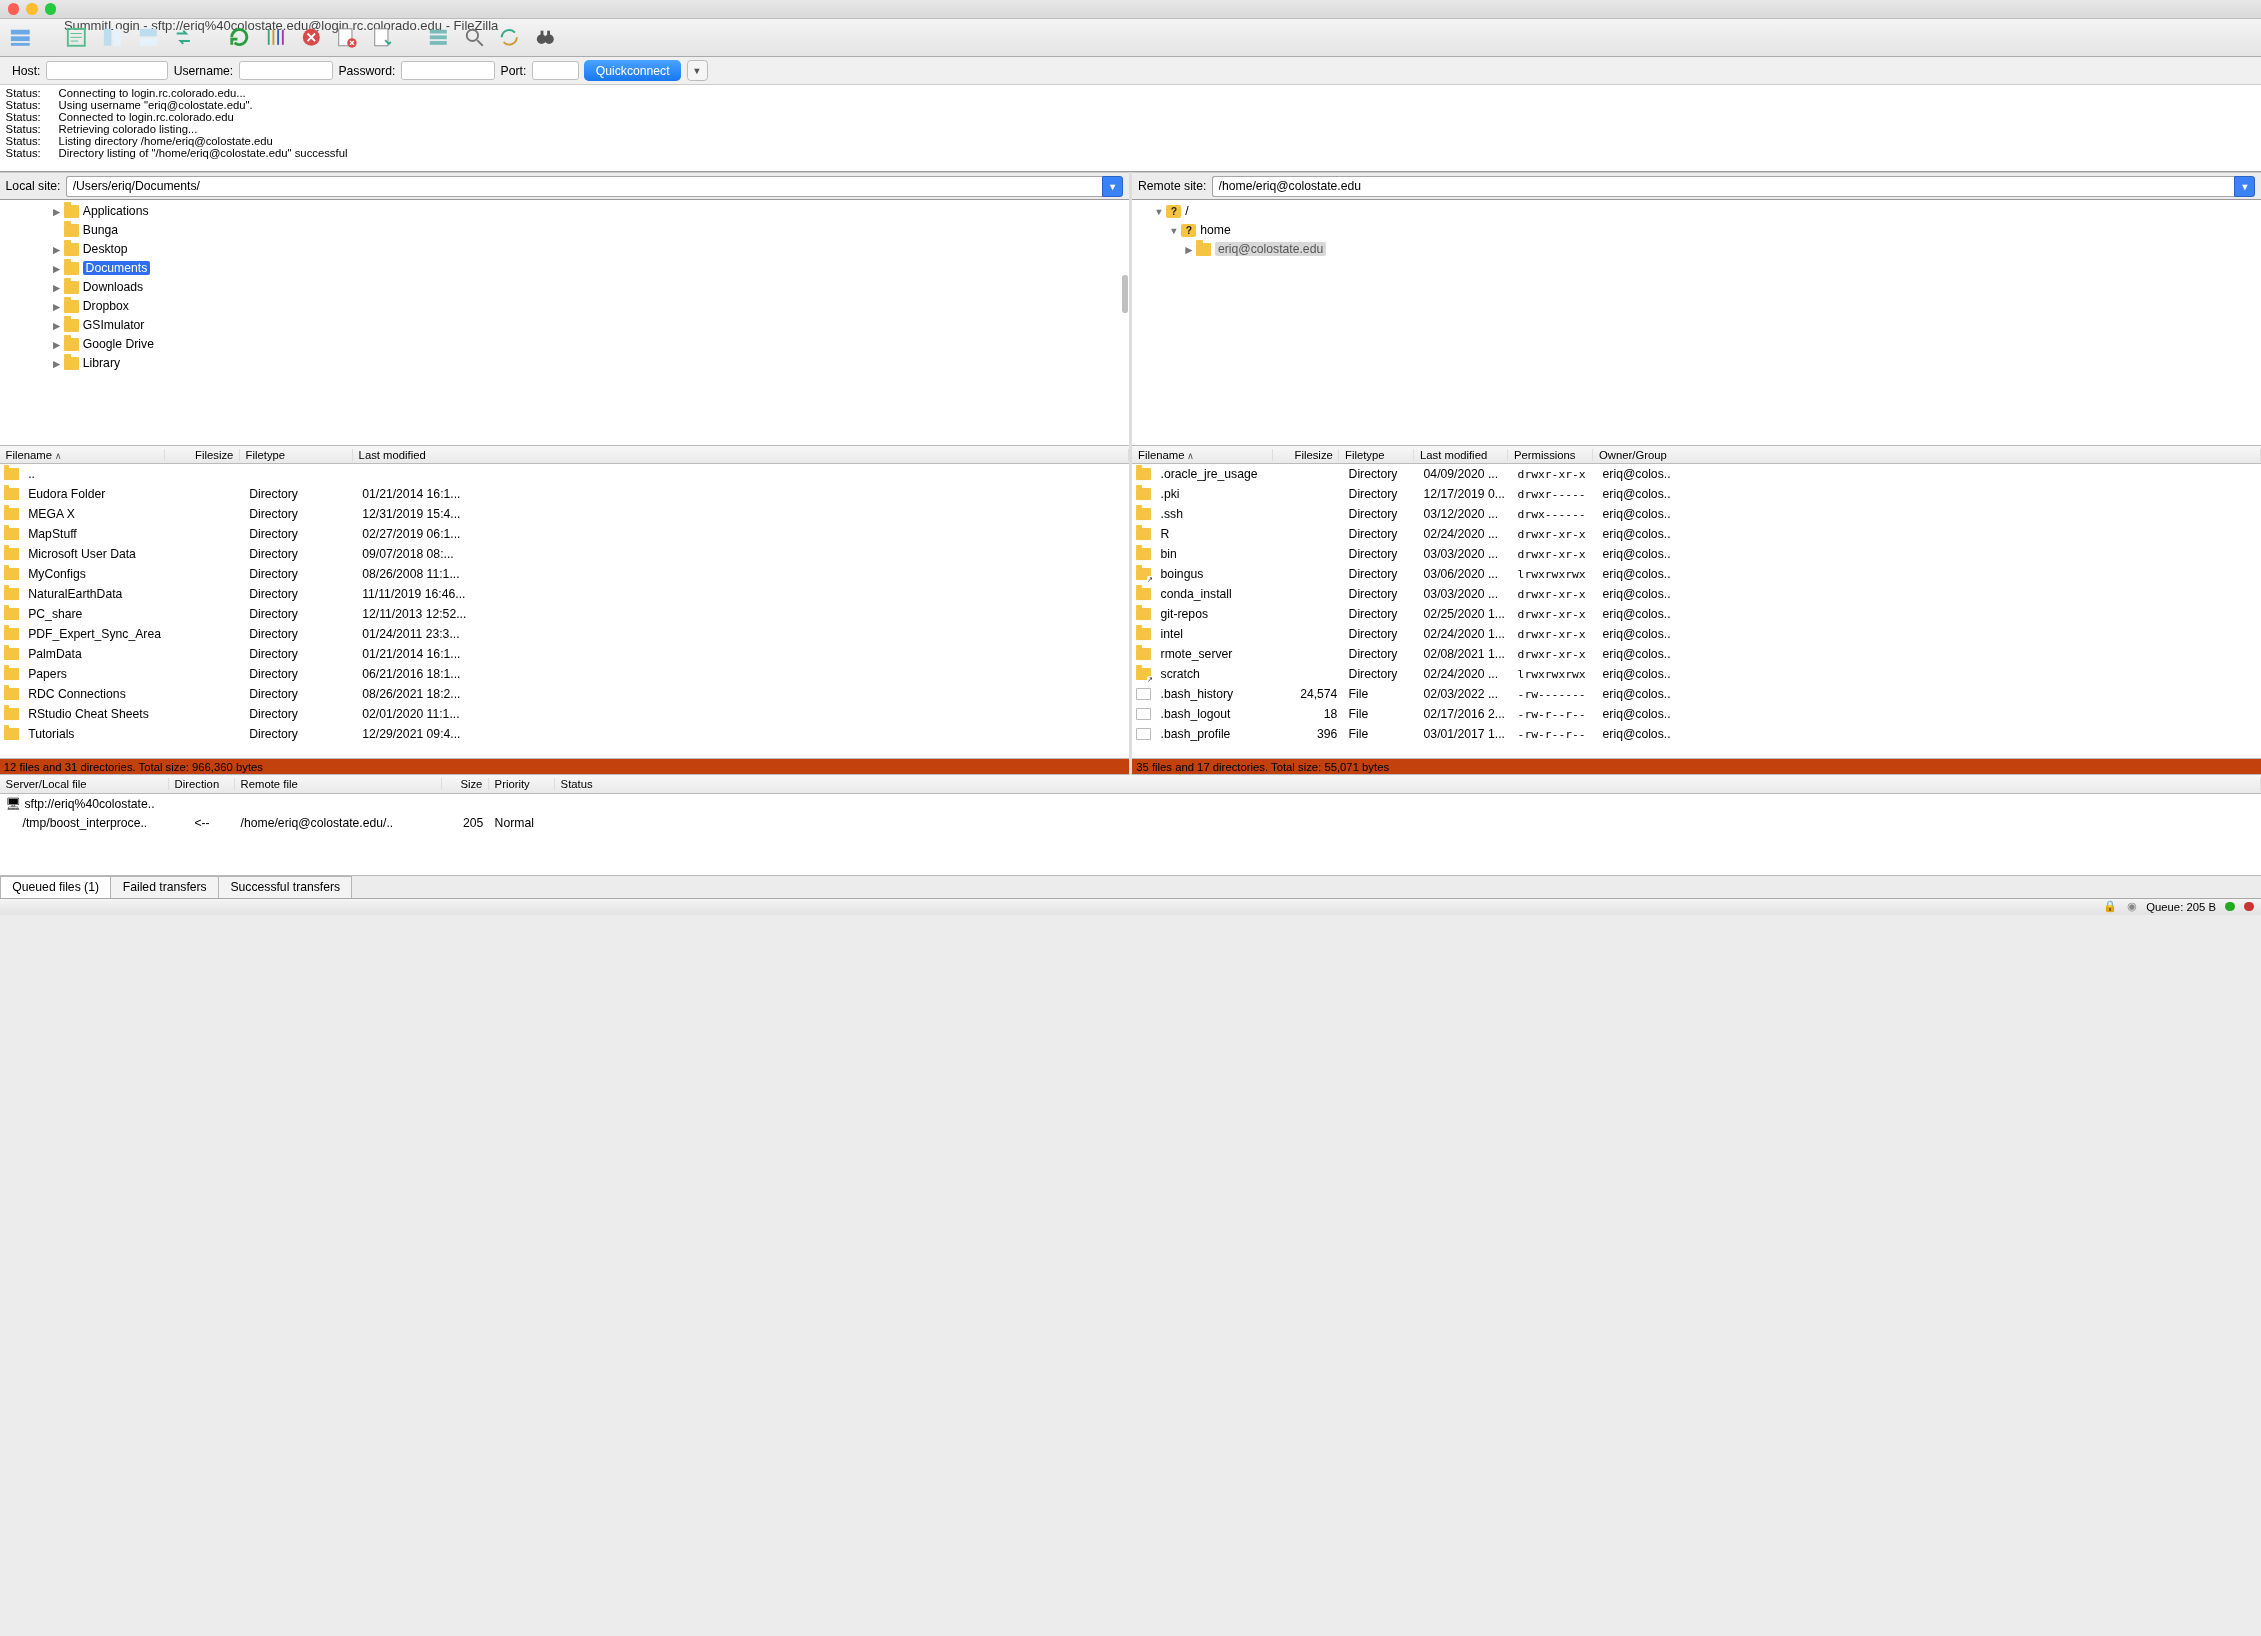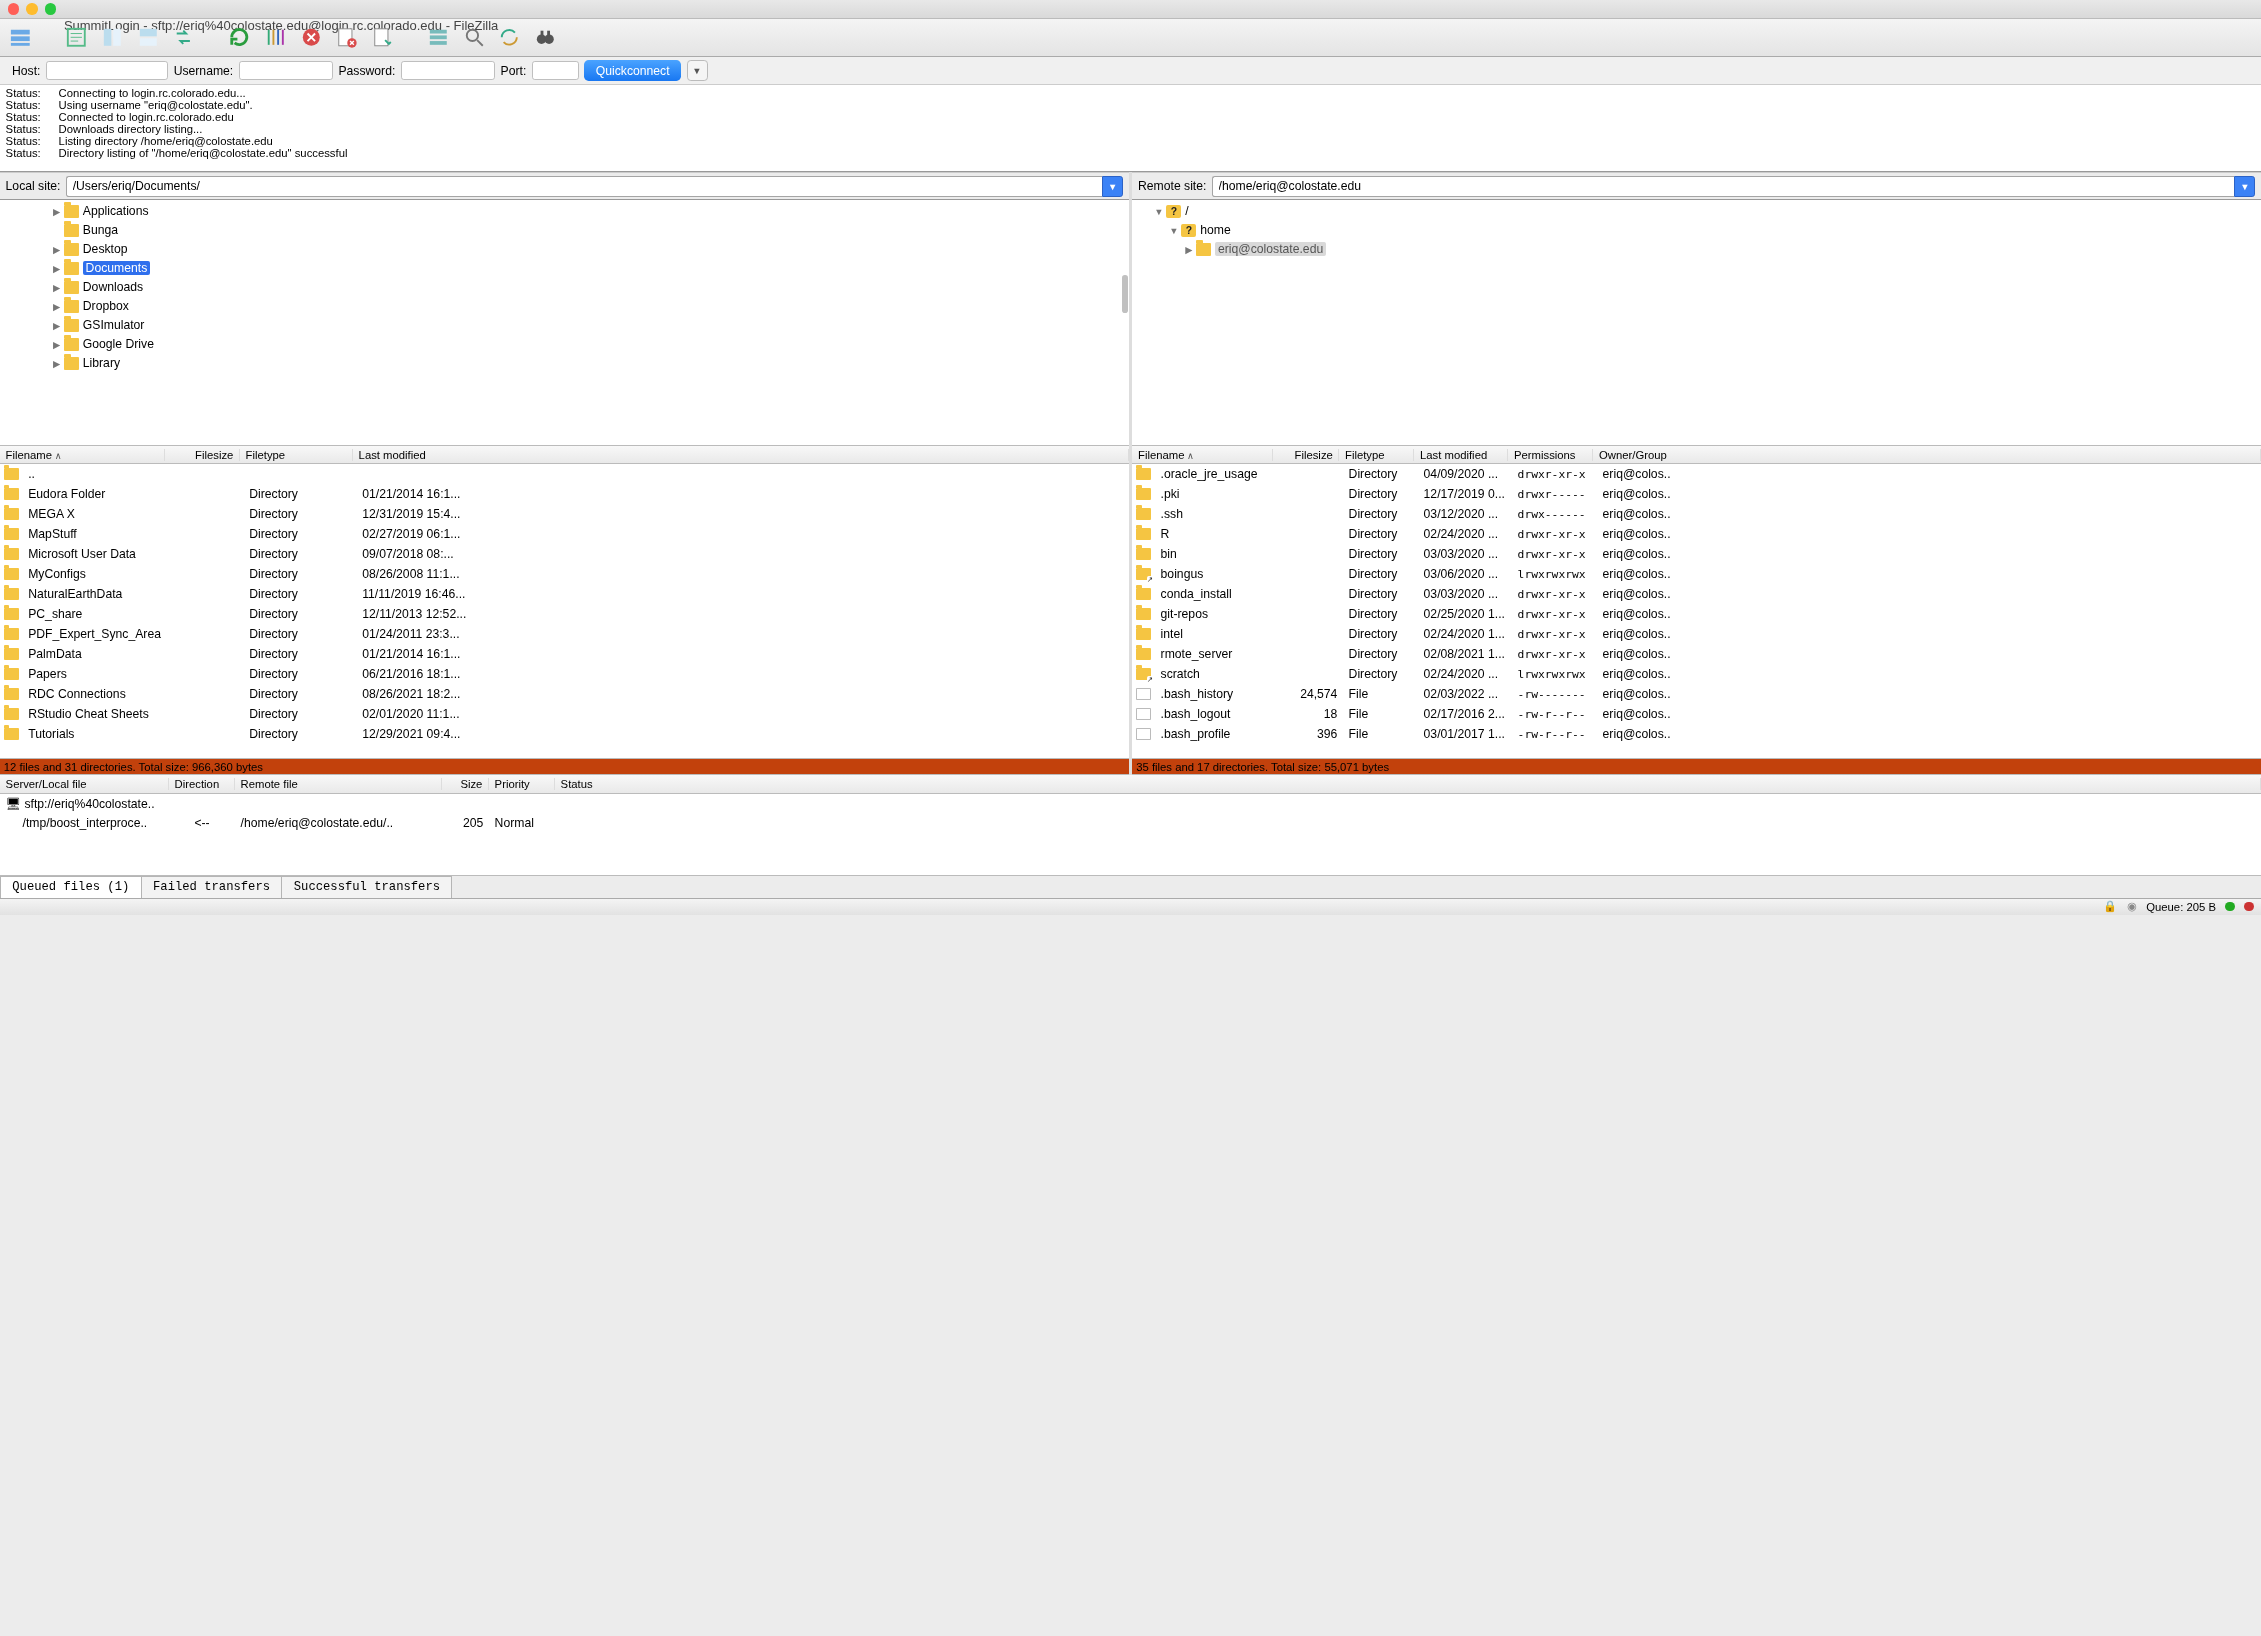--- a/index.html
+++ b/index.html
@@ -51,21 +51,21 @@
 .ficon.link:after { content:"↗"; position:absolute; right:-1.9px; bottom:-3.8px; font-size:7.5px; color:#333; background:#fff; border-radius:1.9px; line-height:7.5px;}
 .statusline { height:17px; background:#c2410c; border-top:0.9px solid #bbb; border-bottom:0.9px solid #bbb; font-size:11.3px; padding:0 3.8px; display:flex; align-items:center;}
 .statrow { display:flex;}
 .statrow .statusline { flex:1;}
 .queuehdr { height:19px; background:linear-gradient(#f8f8f8,#e9e9e9); border-bottom:0.9px solid #bbb; display:flex; font-size:11.3px; align-items:center;}
 .queuehdr .c { padding:0 5.6px; border-right:0.9px solid #ddd;}
 .queue { height:81px; background:#fff; overflow:auto;}
 .qrow { display:flex; align-items:center; height:19px; font-size:12.2px;}
 .qrow .c { padding:0 5.6px;}
 .tabs { height:22.6px; background:#ececec; display:flex; border-top:0.9px solid #bbb;}
-.tab { padding:1.9px 11.3px; border:0.9px solid #b5b5b5; border-bottom:none; background:#f3f3f3; font-size:12.2px; margin-right:-0.9px; display:flex; align-items:center;font-family:Liberation Mono, monospace;}
+.tab { padding:1.9px 11.3px; border:0.9px solid #b5b5b5; border-bottom:none; background:#f3f3f3; font-size:12.2px; margin-right:-0.9px; display:flex; align-items:center;}
 .tab.active { background:#fff; font-weight:500;}
 .statusbar { height:17px; background:linear-gradient(#f4f4f4,#e2e2e2); border-top:0.9px solid #aaa; display:flex; align-items:center; justify-content:flex-end; padding:0 7.5px; font-size:11.3px; gap:9.4px;}
 .dot { width:9.4px; height:9.4px; border-radius:50%;}
 .chev { color:#fff; font-size:9.4px;}
 .asc:after { content:" ∧"; font-size:9.4px; color:#555;}
 .scroll-thumb { position:absolute; right:0.9px; width:5.6px; background:#c0c0c0; border-radius:2.8px;}
 </style>
 </head>
 <body>
 
@@ -199,21 +199,21 @@
     <div class="row">
       <span class="lab">Status:</span>
       <span>Using username "eriq@colostate.edu".</span>
     </div>
     <div class="row">
       <span class="lab">Status:</span>
       <span>Connected to login.rc.colorado.edu</span>
     </div>
     <div class="row">
       <span class="lab">Status:</span>
-      <span>Downloads directory listing...</span>
+      <span>Retrieving colorado listing...</span>
     </div>
     <div class="row">
       <span class="lab">Status:</span>
       <span>Listing directory /home/eriq@colostate.edu</span>
     </div>
     <div class="row">
       <span class="lab">Status:</span>
       <span>Directory listing of "/home/eriq@colostate.edu" successful</span>
     </div>
   </div>

